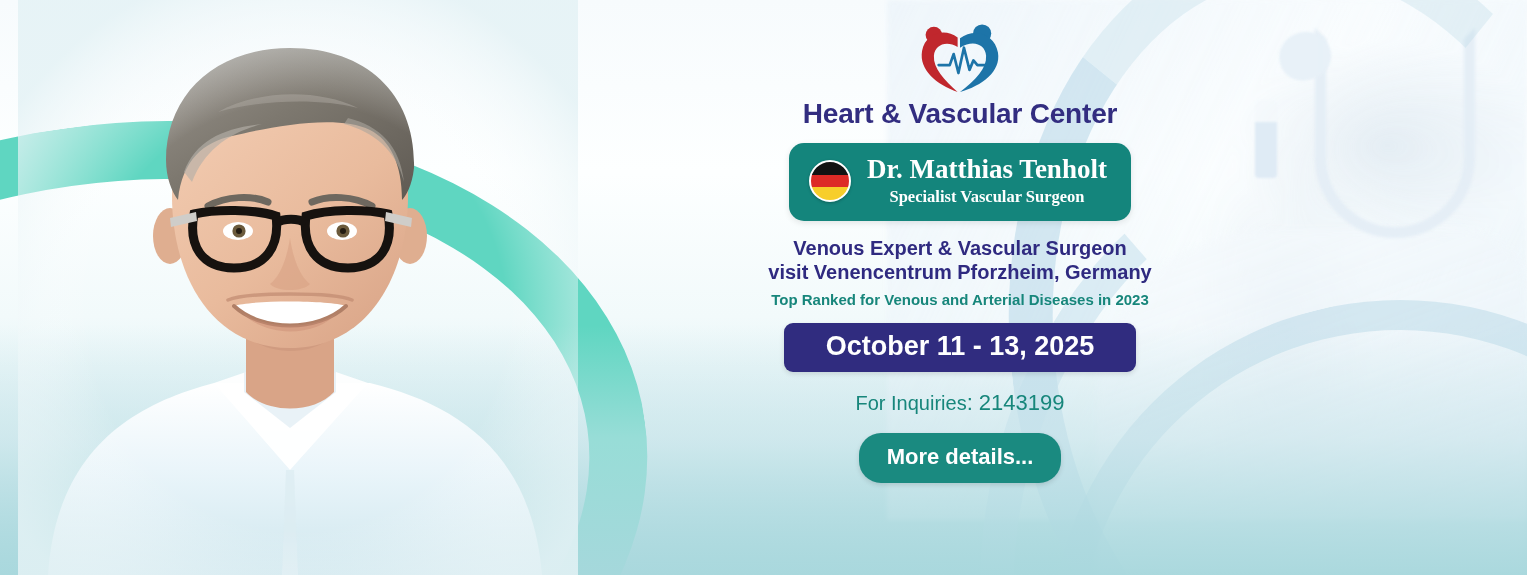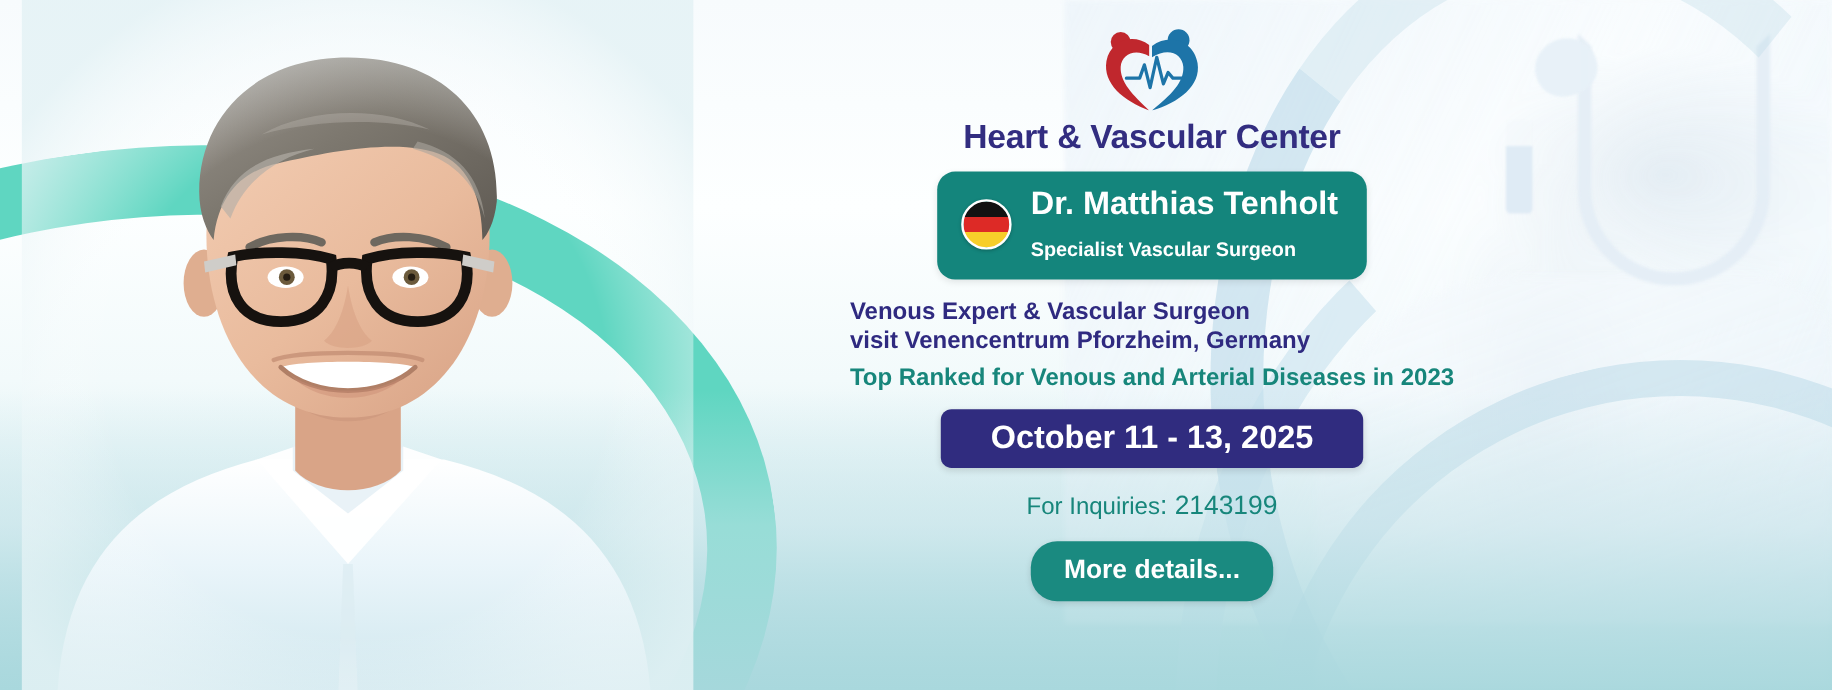--- a/index.html
+++ b/index.html
@@ -162,37 +162,37 @@
     min-width:332px;
     box-shadow:0 2px 6px rgba(0,0,0,.10);
   }
   .flag {
     flex:0 0 auto;
     width:42px; height:42px; border-radius:50%;
     background:linear-gradient(to bottom,#121212 0 33.33%,#dd2a26 33.33% 66.66%,#f7ce2a 66.66% 100%);
     border:2.5px solid #ffffff;
     box-shadow:0 1px 3px rgba(0,0,0,.25);
   }
-  .badge-text { text-align:left; flex:1; }
+  .badge-text { text-align:center; flex:1;font-family:Liberation Serif, serif; }
   .badge-name {
     font-size:27px; font-weight:bold; color:#ffffff;
     line-height:1.12; white-space:nowrap;
   }
   .badge-role {
     font-size:16.5px; font-weight:600; color:#ffffff;
-    line-height:1.3; margin-top:14px; white-space:nowrap;
-  }
-
-  .desc { margin-top:15px; }
+    line-height:1.3; margin-top:2px; white-space:nowrap;
+  }
+
+  .desc { margin-top:15px; text-align:center; }
   .desc-line {
     font-size:20px; font-weight:bold; color:#2f2a80;
     line-height:1.22; white-space:nowrap;
   }
   .desc-rank {
-    font-size:20px; font-weight:bold; color:#17867b;
+    font-size:15px; font-weight:bold; color:#17867b;
     line-height:1.3; margin-top:6px; white-space:nowrap;
   }
 
   .date-pill {
     margin-top:13px;
     background:#302c7f;
     color:#ffffff;
     font-size:27px; font-weight:bold;
     padding:8px 42px 10px;
     border-radius:9px;

